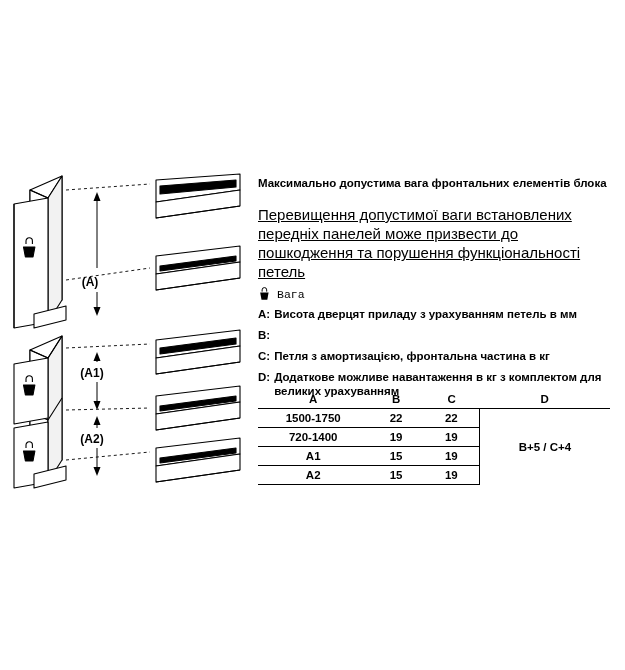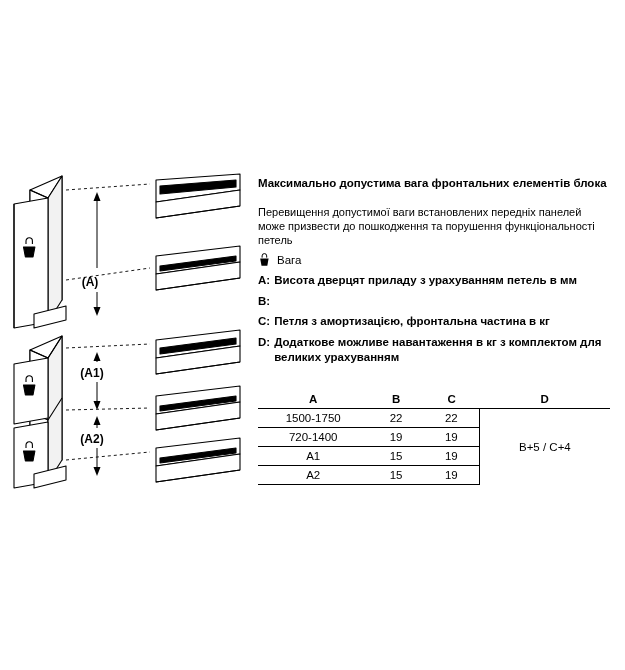--- a/index.html
+++ b/index.html
@@ -39,23 +39,24 @@
     top: 176px;
     width: 352px;
   }
   .doc-title {
     font-size: 11.5px;
     font-weight: bold;
     line-height: 1.28;
     margin: 0 0 14px 0;
   }
   .doc-intro {
-    font-size: 11px;
+    font-size: 15px;
     line-height: 1.28;
     margin: 0 0 6px 0;
+    text-decoration: underline;
   }
   .legend-row {
     font-size: 11.5px;
     line-height: 1.28;
     margin: 0 0 6px 0;
     display: flex;
     align-items: flex-start;
   }
   .legend-row .lbl {
     font-weight: bold;
@@ -63,40 +64,41 @@
     white-space: nowrap;
   }
   .legend-row .txt {
     font-weight: bold;
   }
   .legend-weight {
     display: flex;
     align-items: center;
     margin: 0 0 6px 0;
     font-size: 11.5px;
+    font-family: Liberation Mono, monospace;
   }
   .legend-weight .wicon {
     margin-right: 6px;
     line-height: 0;
   }
 
   
   .spec-table {
     position: absolute;
     left: 258px;
     top: 390px;
     width: 352px;
     border-collapse: collapse;
     font-size: 11.5px;
   }
   .spec-table th,
   .spec-table td {
     padding: 3px 4px;
     text-align: center;
-    font-weight: normal;
+    font-weight: bold;
   }
   .spec-table thead th {
     font-weight: bold;
     border-bottom: 1.5px solid #000;
   }
   .spec-table tbody td {
     border-bottom: 1px solid #000;
   }
   .spec-table tbody tr:last-child td {
     border-bottom: 1.5px solid #000;

